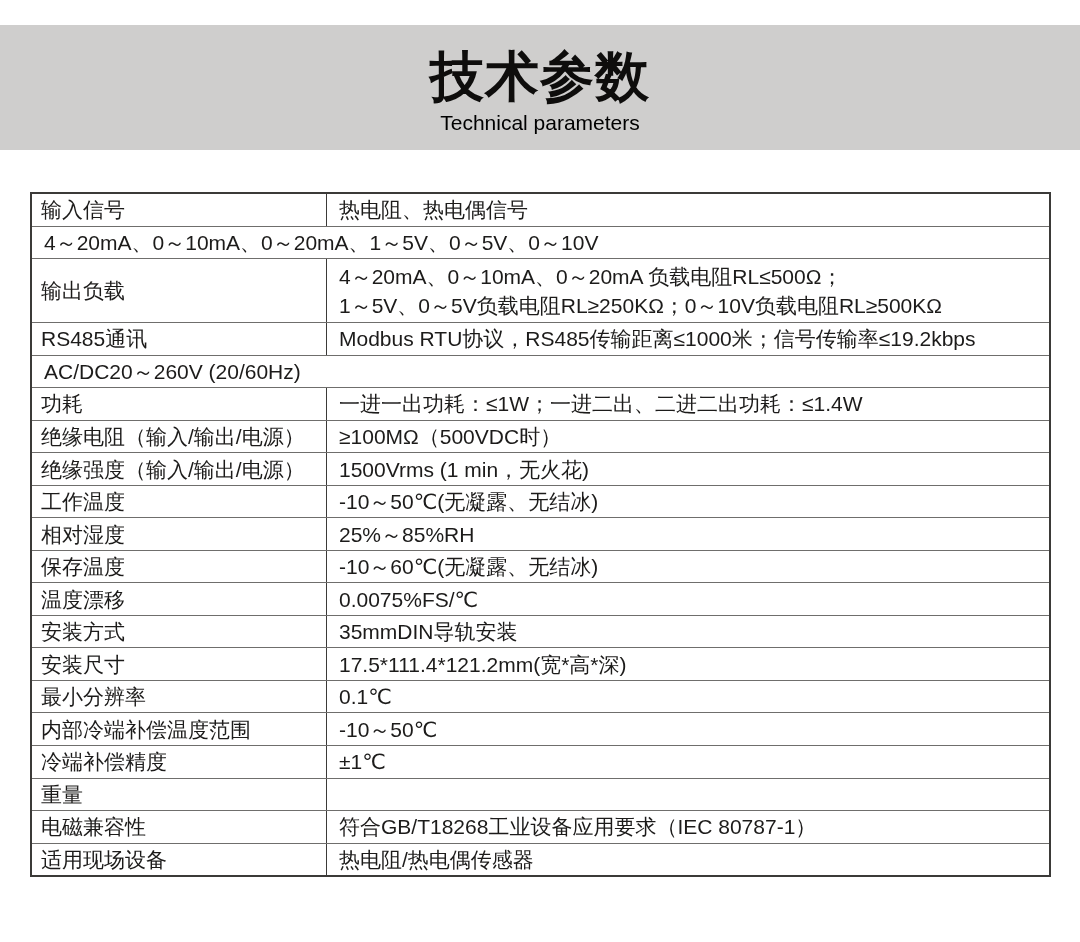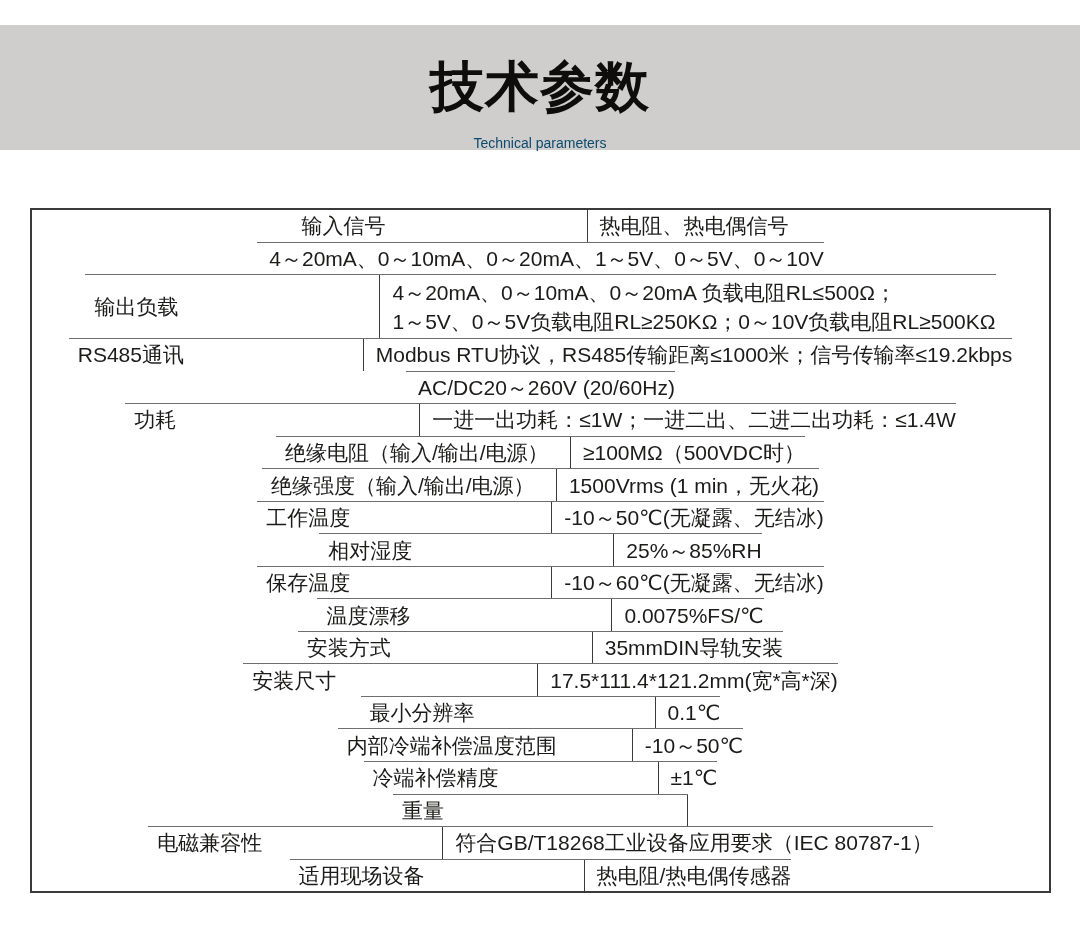--- a/index.html
+++ b/index.html
@@ -18,47 +18,46 @@
   .banner {
     position: absolute;
     left: 0;
     top: 25px;
     width: 1080px;
     height: 125px;
     background: #cfcecd;
     text-align: center;
   }
   .page-title {
-    margin: 16px;
+    margin: 6px;
     padding-top: 16px;
     font-size: 54px;
     line-height: 58px;
     font-weight: 700;
     color: #0e0d0c;
     letter-spacing: 1px;
   }
   .page-subtitle {
     margin: 0;
-    font-size: 14px;
+    font-size: 21px;
     line-height: 24px;
-    color: #0c4a6e;
+    color: #000000;
     font-weight: 400;
   }
   .spec-table {
     position: absolute;
     left: 30px;
-    top: 208px;
+    top: 192px;
     width: 1021px;
     height: 685px;
     box-sizing: border-box;
     border: 2px solid #3b3a38;
     display: flex;
     flex-direction: column;
     background: #ffffff;
-    align-items: center;
   }
   .row {
     display: flex;
     flex: 1 1 0;
     min-height: 0;
     border-top: 1px solid #6f6e6c;
   }
   .row:first-child { border-top: none; }
   .row.tall { flex: 2 1 0; }
   .cell {

